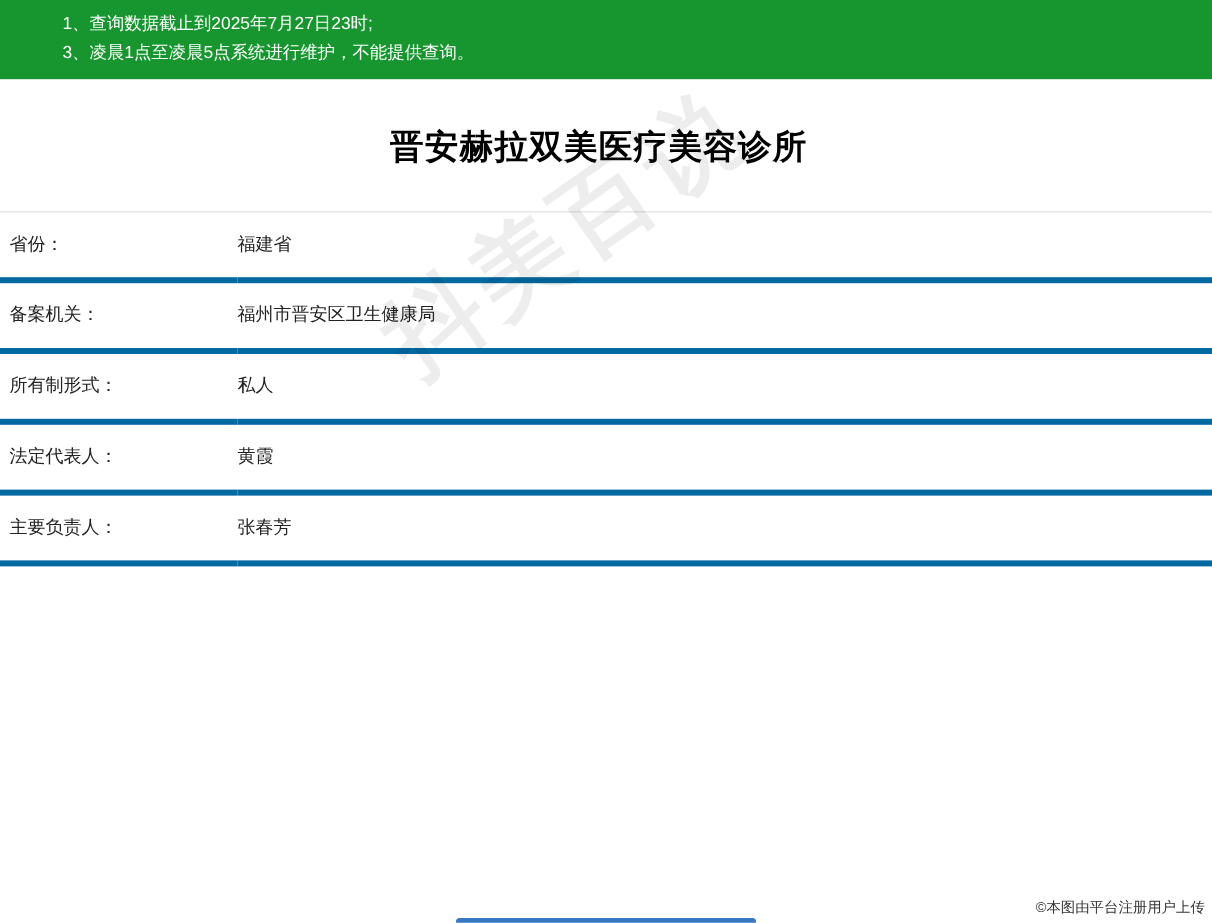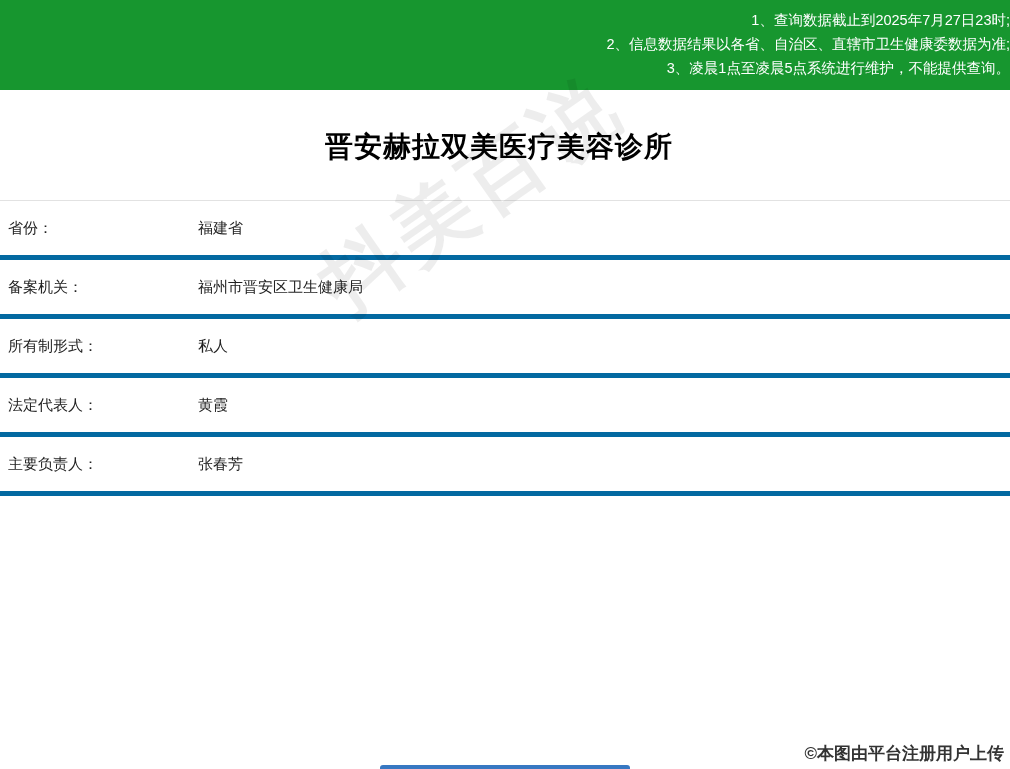--- a/index.html
+++ b/index.html
@@ -16,21 +16,20 @@
     overflow: hidden;
   }
 
   
   .notice {
     background: #17962f;
     color: #ffffff;
     padding: 8px 0 10px 0;
     font-size: 14.5px;
     line-height: 24px;
-    text-align: right;
   }
   .notice ol {
     margin: 0;
     padding: 0;
     list-style: none;
   }
   .notice li {
     padding-left: 52px;
     white-space: nowrap;
   }
@@ -111,33 +110,32 @@
     font-size: 15px;
     font-family: Liberation Serif, serif;
     cursor: pointer;
     letter-spacing: 1px;
     margin-top: 44px;
   }
   .footer-note {
     position: absolute;
     right: 6px;
     bottom: 4px;
-    font-size: 17px;
+    font-size: 12px;
     color: #333;
-    font-weight: bold;
+    font-weight: normal;
     white-space: nowrap;
   }
 </style>
 </head>
 <body>
 
 <div class="notice">
   <ol>
     <li>1、查询数据截止到2025年7月27日23时;</li>
-    <li>2、信息数据结果以各省、自治区、直辖市卫生健康委数据为准;</li>
     <li>3、凌晨1点至凌晨5点系统进行维护，不能提供查询。</li>
   </ol>
 </div>
 
 <div class="title">晋安赫拉双美医疗美容诊所</div>
 
 <div class="watermark">抖美百说</div>
 
 <table class="info-table">
   <tbody>

